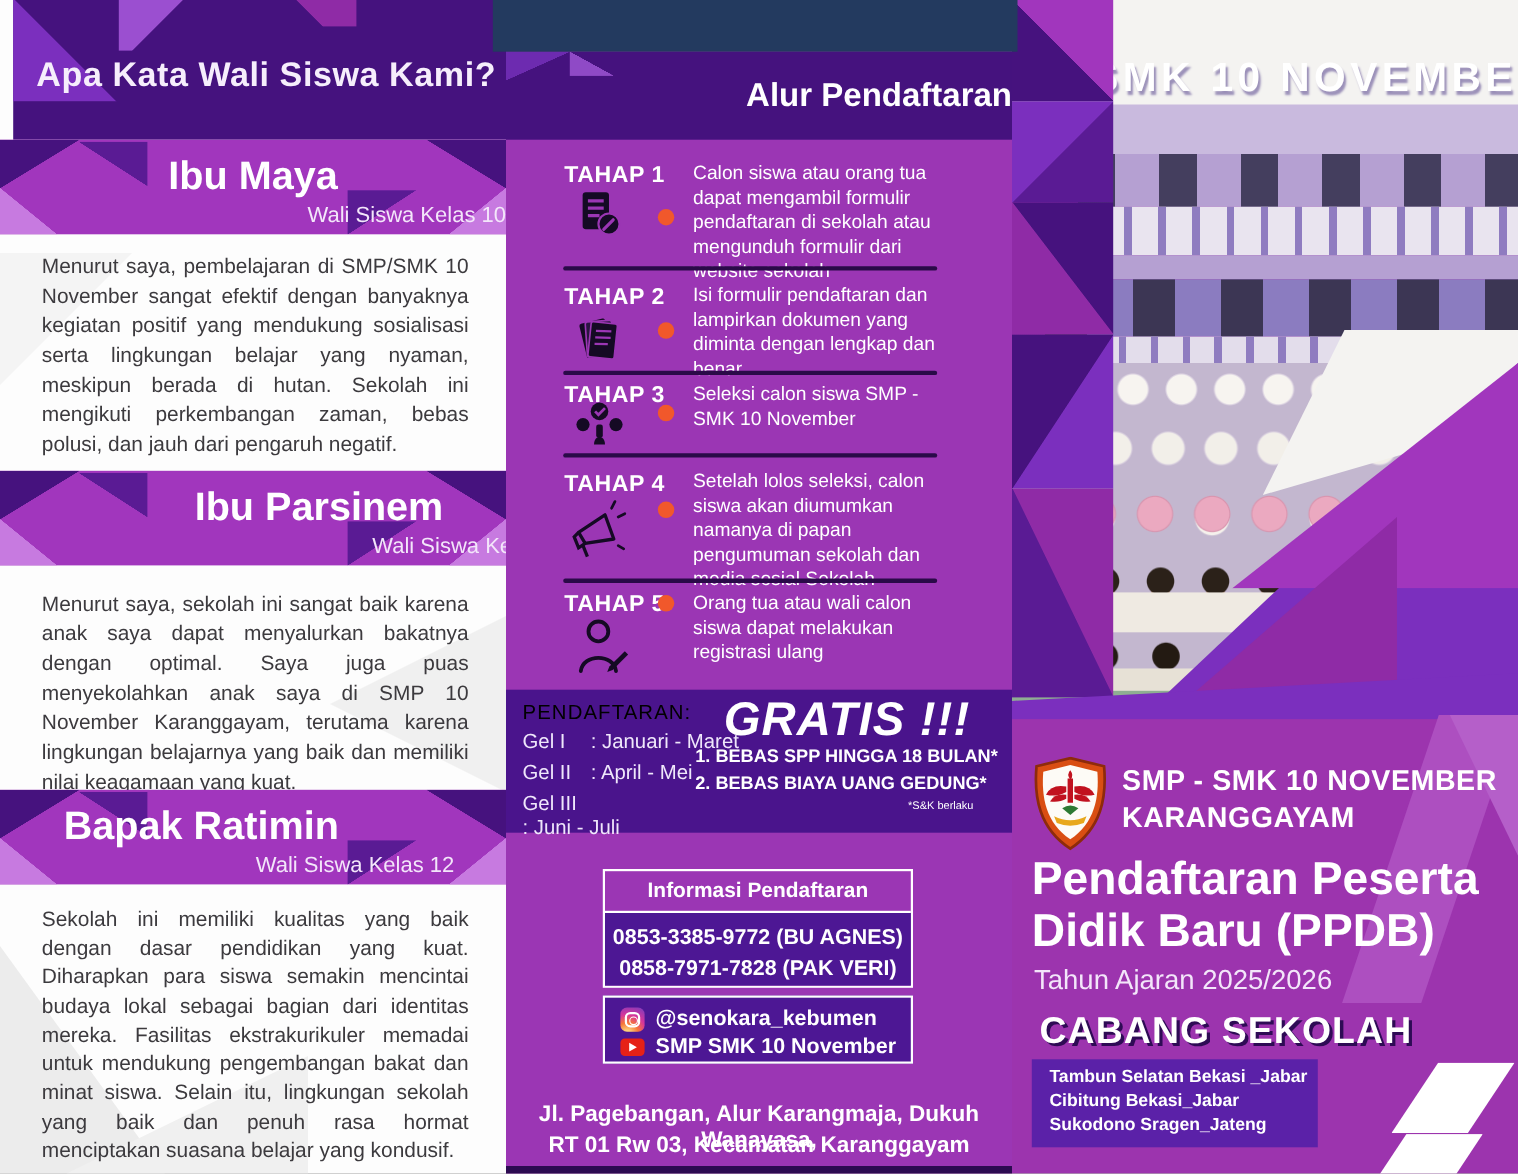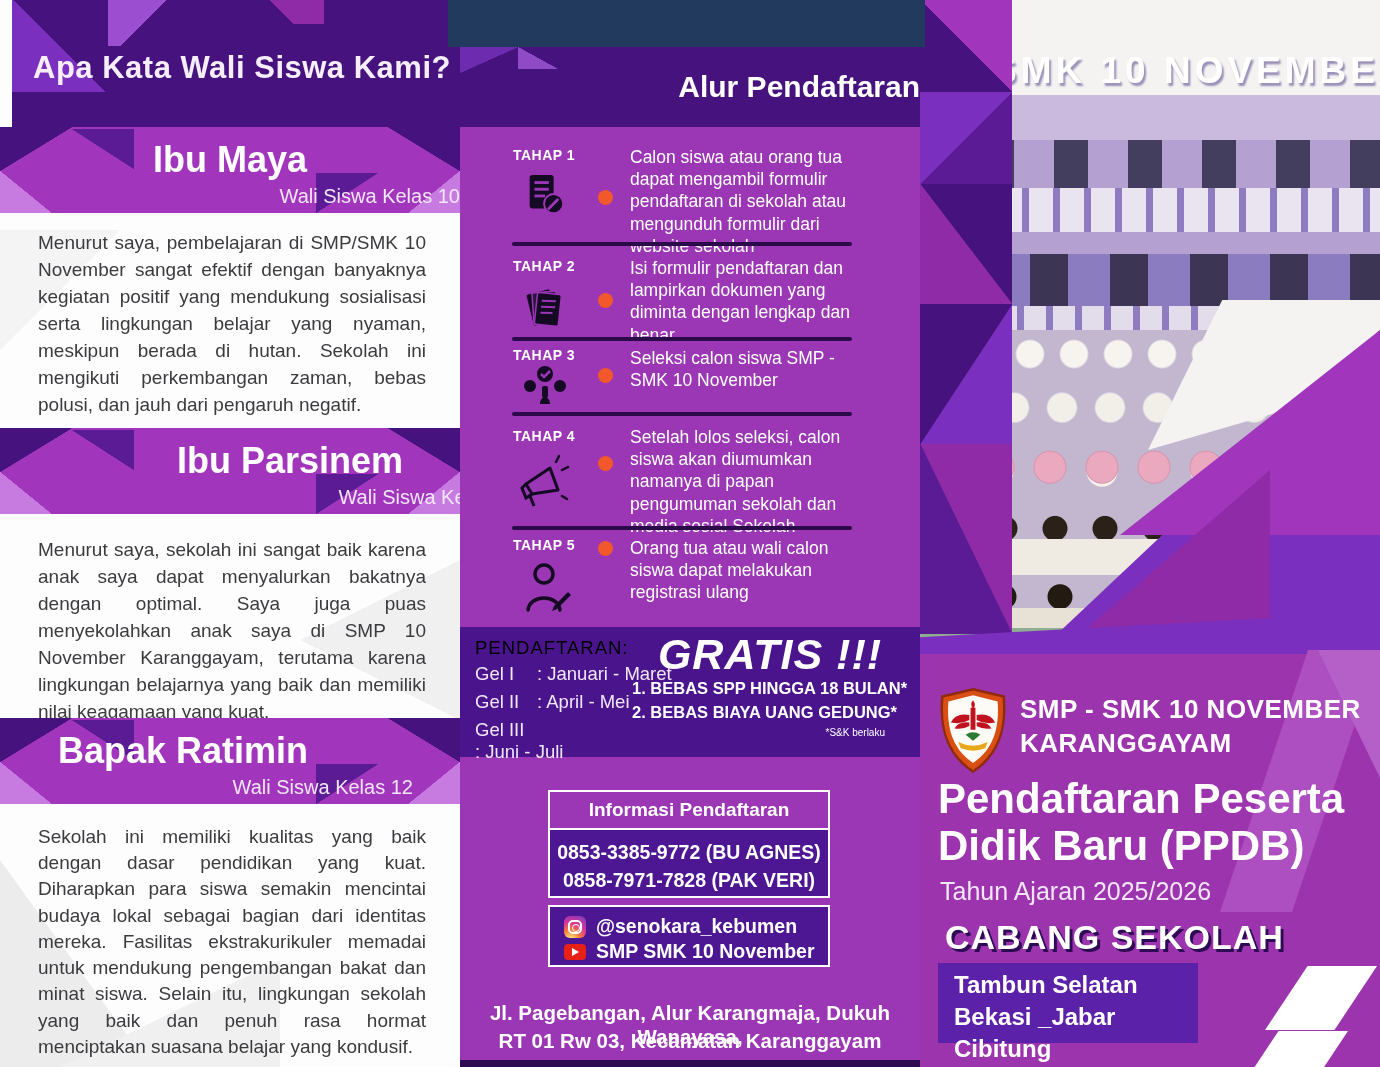--- a/index.html
+++ b/index.html
@@ -43,21 +43,21 @@
 
   
   .mid-col-bg{left:460px;top:0;width:460px;height:1067px;background:#9b36b4;}
   .navy-bar{left:448px;top:0;width:477px;height:47px;background:#233a5f;}
   .mid-header{left:460px;top:47px;width:460px;height:80px;background:#45127e;
     background-image:linear-gradient(to bottom right, #6d2bb0 50%, transparent 50.5%),
       linear-gradient(to top right, #8f4ac6 50%, transparent 50.5%);
     background-size:58px 26px,40px 22px;background-position:0 0,58px 0;background-repeat:no-repeat;}
   .mid-title{width:460px;line-height:80px;text-align:right;color:#fff;
     font-size:30px;font-weight:bold;}
-  .step-label{color:#fff;font-size:14px;font-weight:bold;letter-spacing:.5px;}
+  .step-label{color:#fff;font-size:21px;font-weight:bold;letter-spacing:.5px;}
   .step-text{color:#fff;font-size:17.5px;line-height:1.27;width:228px;}
   .step-dot{width:15px;height:15px;border-radius:50%;background:#f1582b;}
   .divider{left:512px;width:340px;height:4px;background:#2a0a48;border-radius:2px;}
   .step-icon svg{display:block;}
 
   .dark-panel{left:460px;top:627px;width:460px;height:130px;background:#4a148c;color:#efe7fb;}
   .pend-head{left:475px;top:637px;font-size:18.5px;letter-spacing:1px;}
   .gel-row{display:flex;font-size:18.5px;}
   .gel-label{width:62px;}
   .gratis-title{left:625px;top:630px;width:290px;text-align:center;color:#fff;
@@ -150,21 +150,21 @@
     clip-path:polygon(55% 0,100% 0,45% 100%,0 100%);}
   .deco-band2{left:398px;top:650px;width:62px;height:128px;background:#b55fc9;
     clip-path:polygon(100% 0,100% 100%,0 0);}
   .school-name{left:100px;color:#fff;font-size:26px;font-weight:bold;letter-spacing:.5px;}
   .ppdb-title{left:18px;top:775px;width:436px;color:#fff;font-size:42px;
     font-weight:bold;line-height:1.12;}
   .year-line{left:20px;top:877px;color:#f3e6fa;font-size:25px;}
   .cabang-title{left:25px;top:918px;color:#fff;font-size:34px;font-weight:800;
     letter-spacing:1px;text-shadow:3px 3px 0 #2e0b55;}
   .branch-box{left:18px;top:963px;width:260px;height:80px;background:#5b21a8;
-    color:#fff;font-size:24px;font-weight:bold;line-height:1.33;padding:6px 0 0 16px;}
+    color:#fff;font-size:16px;font-weight:bold;line-height:1.33;padding:6px 0 0 16px;}
   .zig{background:#fff;clip-path:polygon(38% 0,100% 0,62% 100%,0 100%);}
   .zig1{left:345px;top:966px;width:112px;height:64px;}
   .zig2{left:316px;top:1031px;width:112px;height:64px;}
 </style>
 </head>
 <body>
 
 <div class="canvas">
 
   <section>

